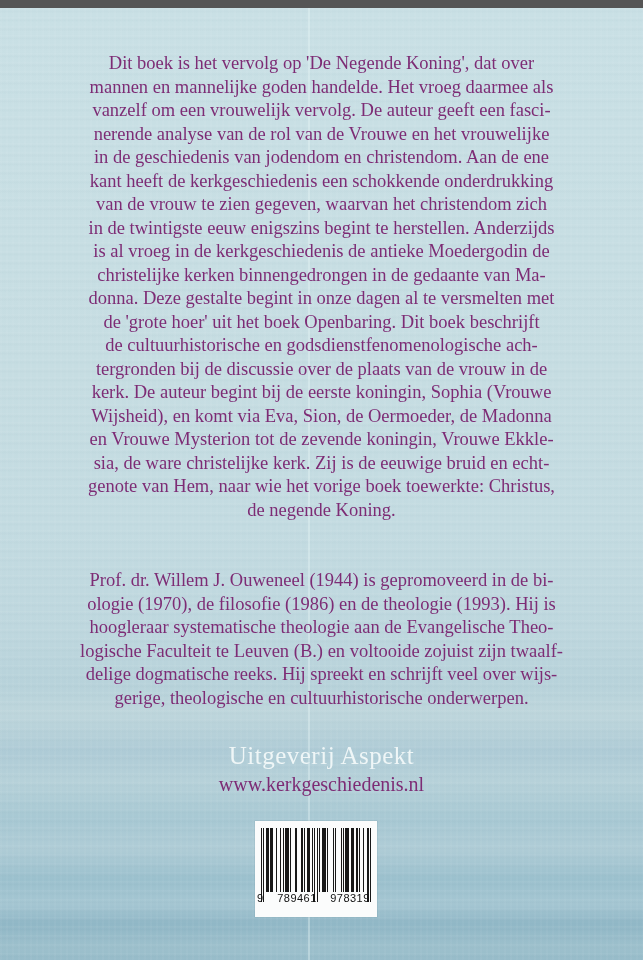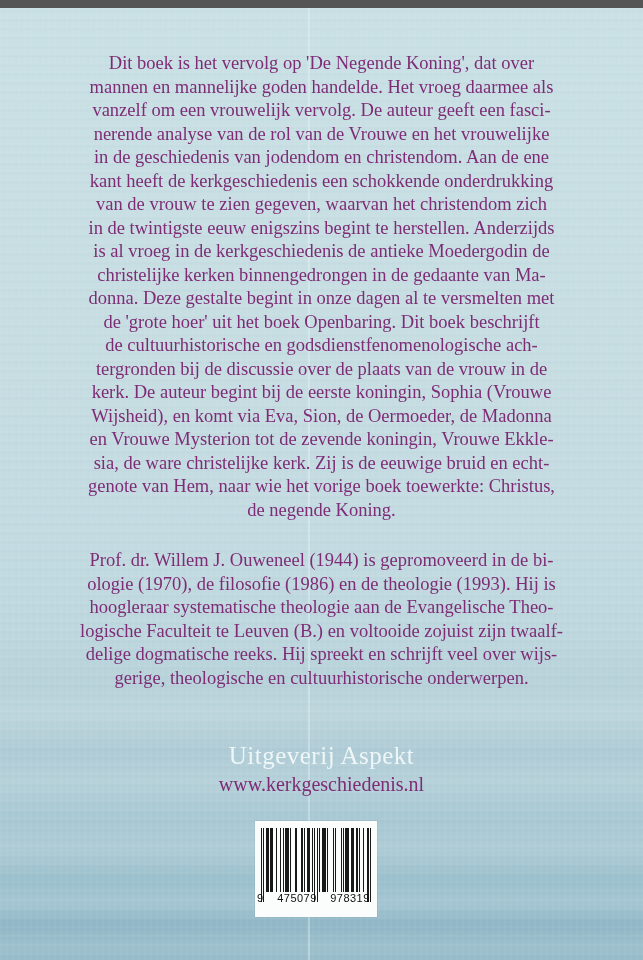--- a/index.html
+++ b/index.html
@@ -38,21 +38,21 @@
     background:rgba(235,246,248,0.38);
     pointer-events:none;
   }
   .blurb{
     position:absolute;left:30px;right:30px;top:44px;
     text-align:center;white-space:pre-line;
     font-size:18.5px;line-height:23.5px;
     color:var(--text-purple,#7d2c75);
   }
   .bio{
-    position:absolute;left:30px;right:30px;top:541px;
+    position:absolute;left:30px;right:30px;top:561px;
     text-align:center;white-space:pre-line;
     font-size:18.5px;line-height:23.5px;
     color:var(--text-purple,#7d2c75);
   }
   .pub-name{
     position:absolute;left:0;right:0;top:733px;
     text-align:center;
     font-size:25px;line-height:30px;letter-spacing:0.5px;
     color:var(--publisher-white,#eff6f7);
   }
@@ -216,17 +216,17 @@
         <span class="bar ink"></span>
         <span class="bar"></span>
         <span class="bar"></span>
         <span class="bar"></span>
         <span class="bar ink guard"></span>
         <span class="bar guard"></span>
         <span class="bar ink guard"></span>
       </div>
     <div class="nums">
       <span class="first">9</span>
-      <span class="g">475079</span>
+      <span class="g">789461</span>
       <span class="g">978319</span>
     </div>
   </div>
 </div>
 
 </body></html>

